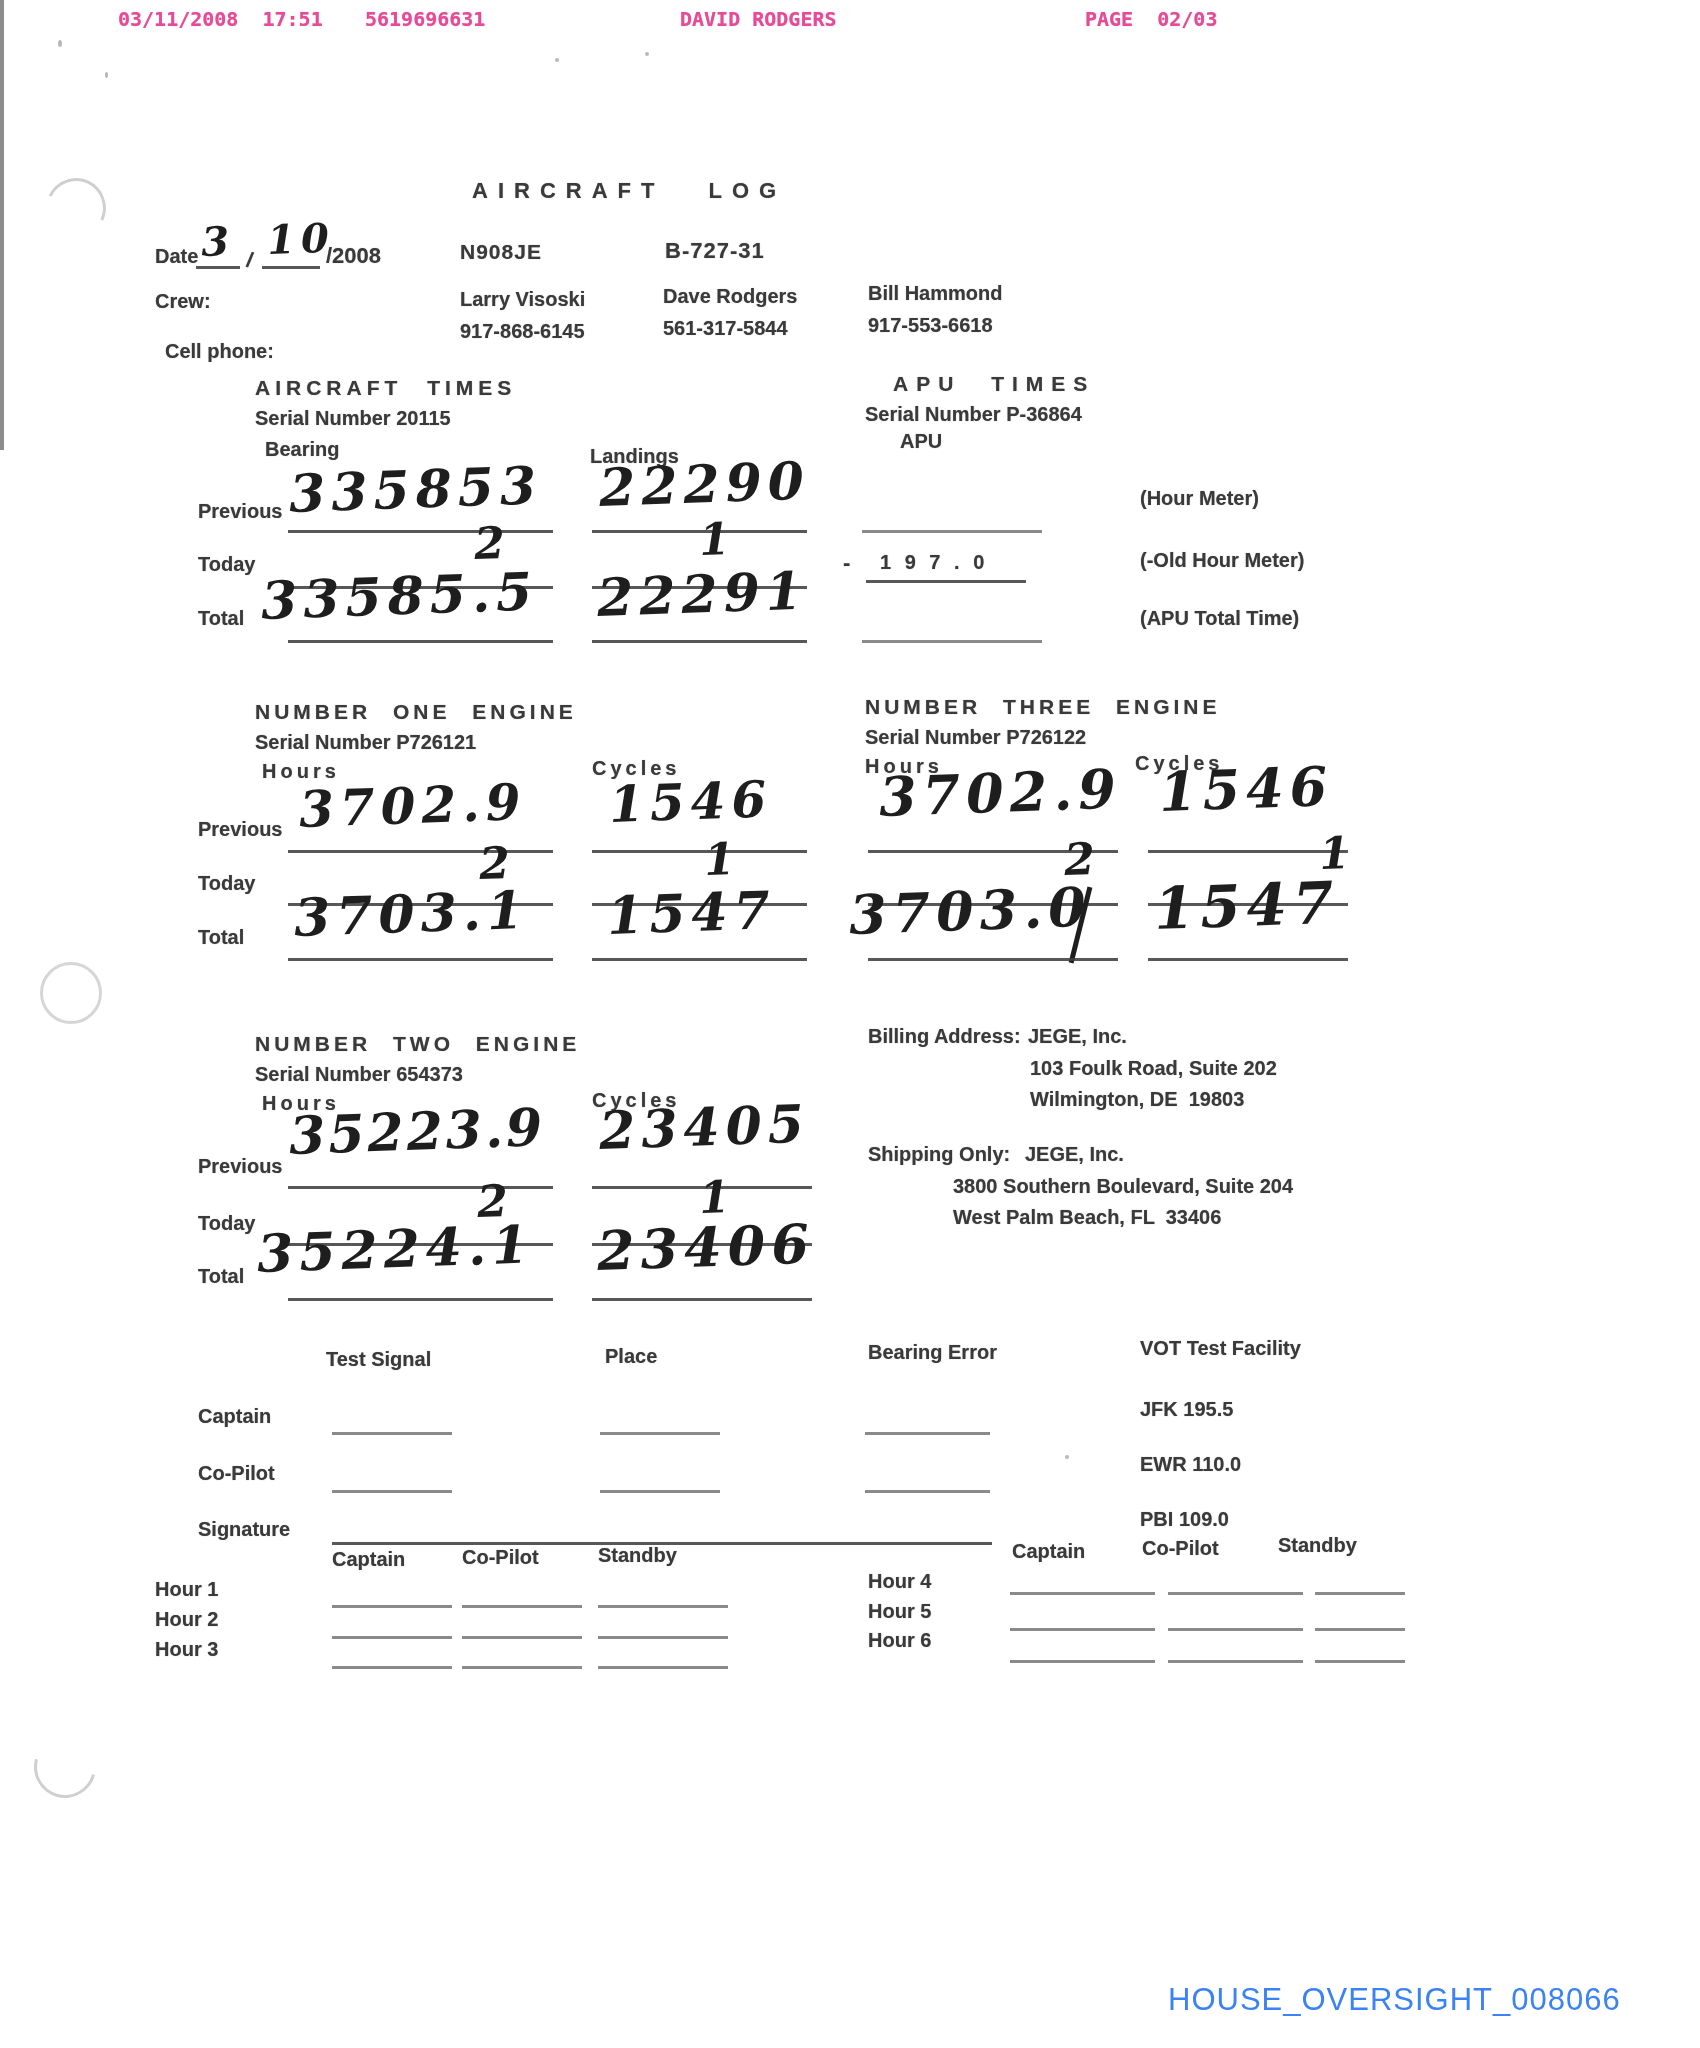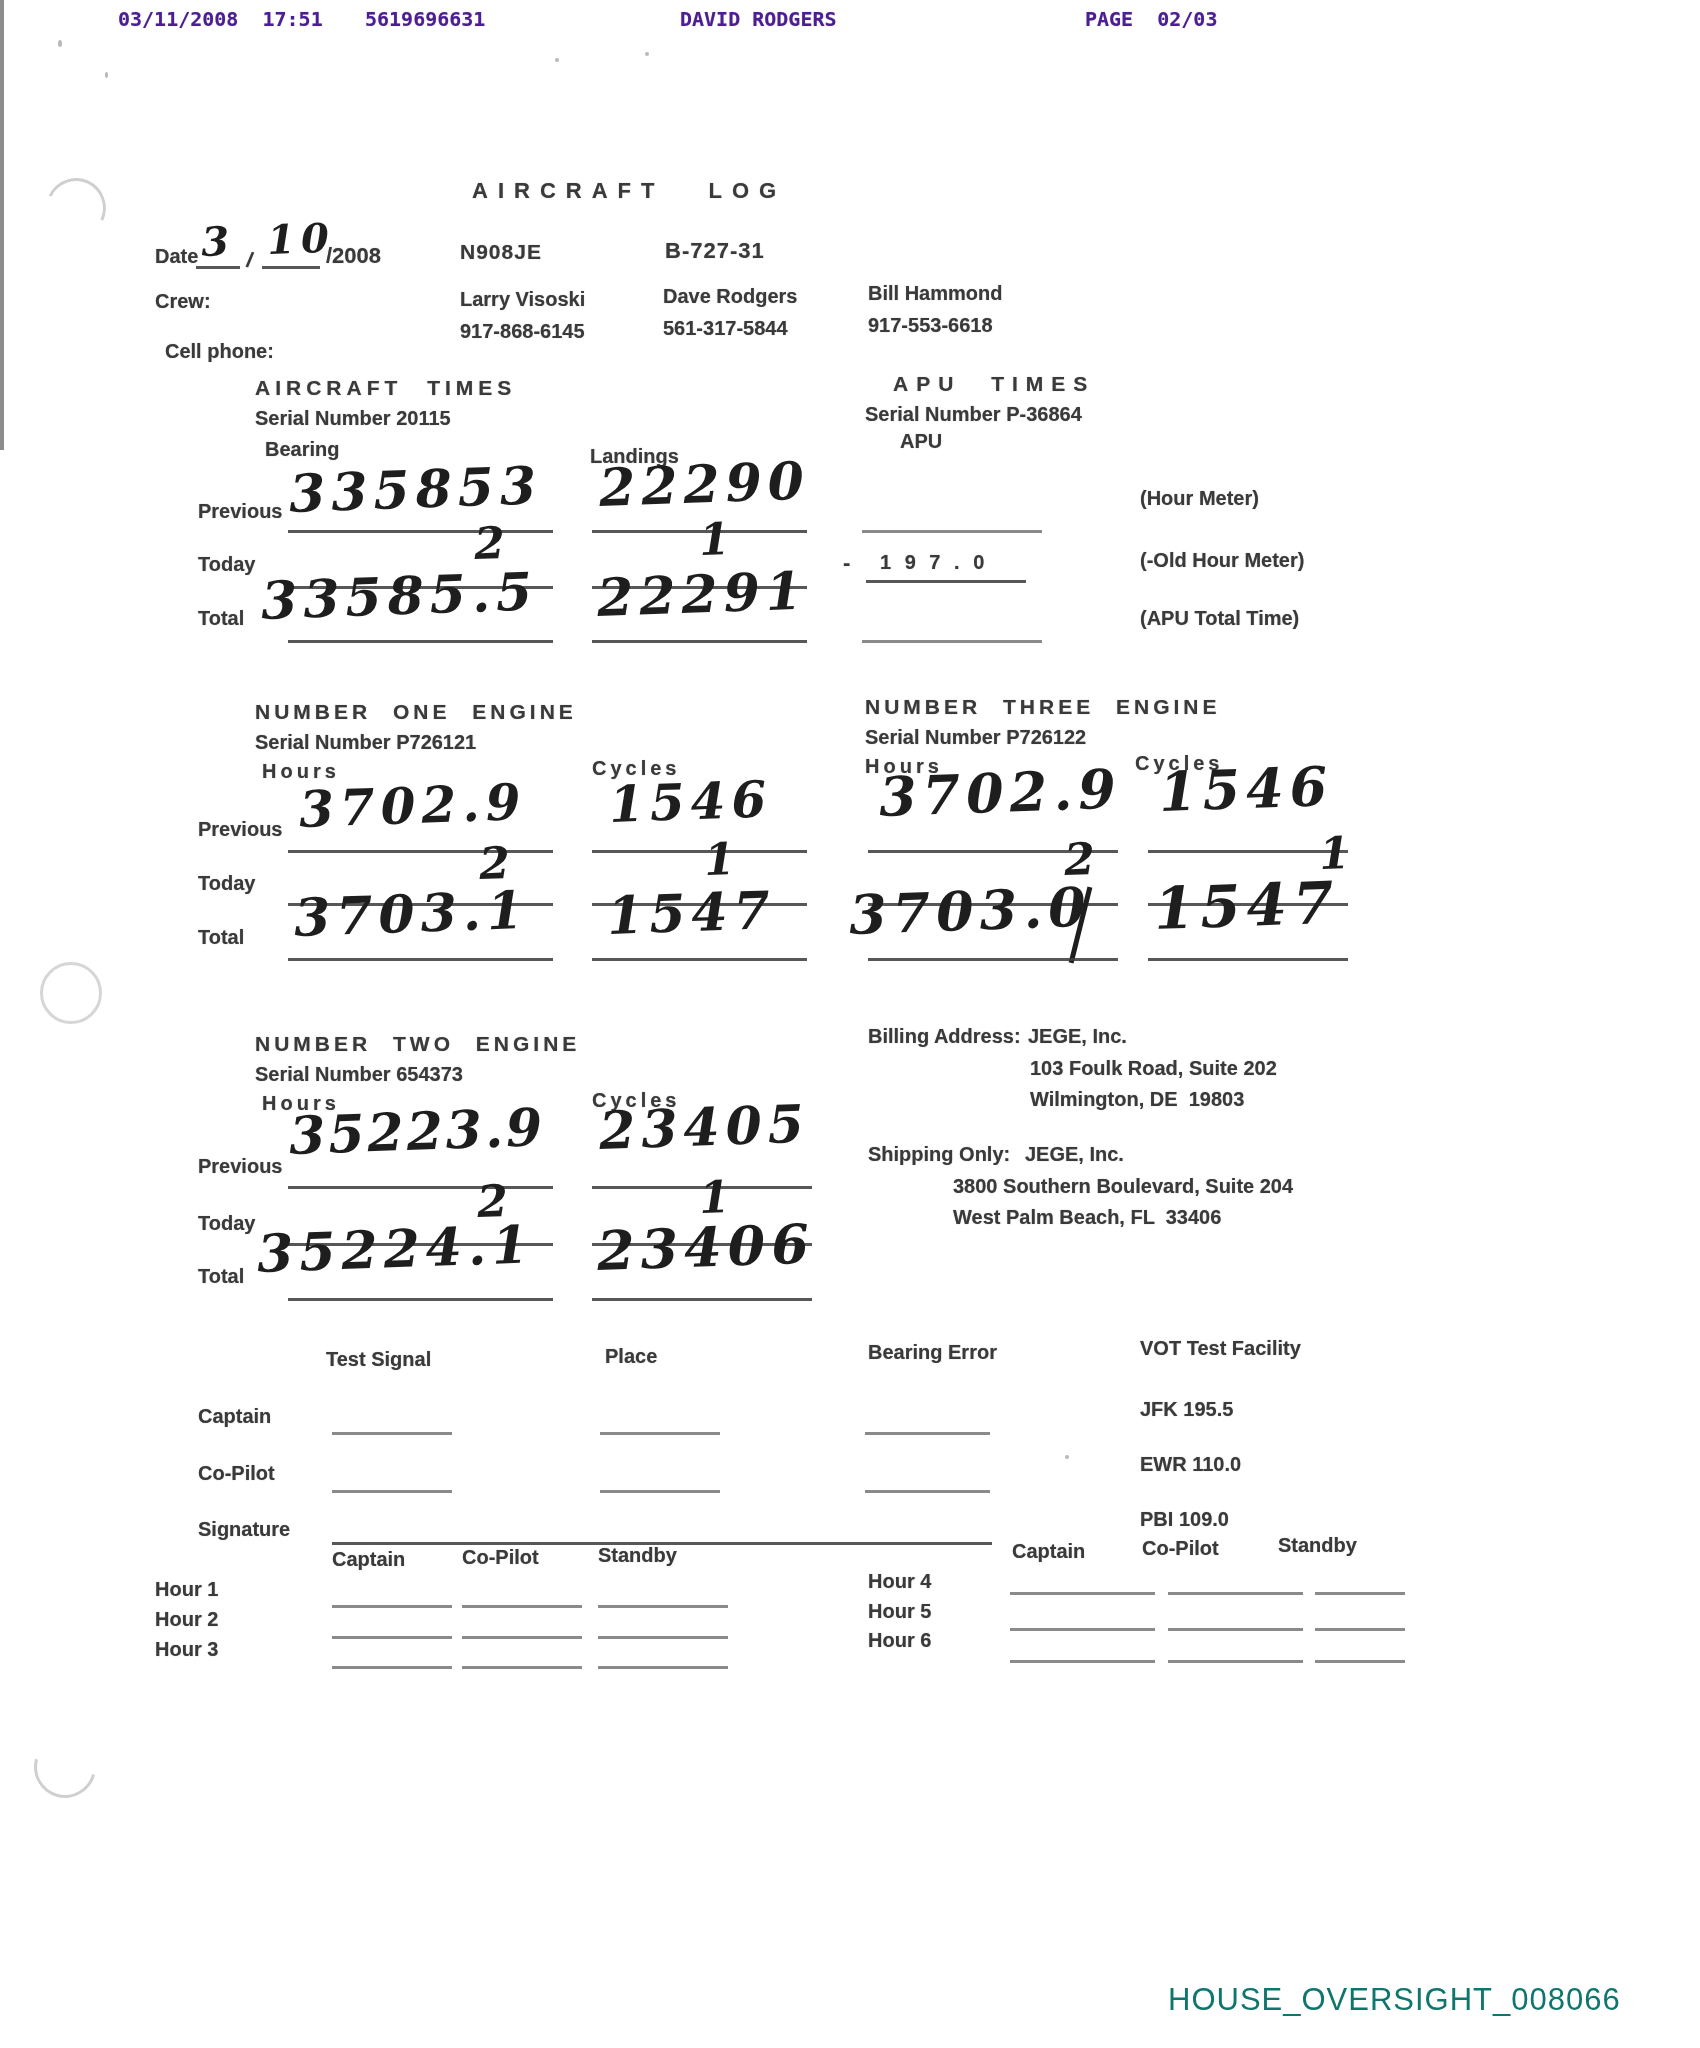--- a/index.html
+++ b/index.html
@@ -1,35 +1,35 @@
 <!DOCTYPE html>
 <html><head>
 <meta charset="utf-8">
 <style>
   html,body{margin:0;padding:0;background:#e8e8e8;}
   .page{position:relative;width:1700px;height:2048px;background:#ffffff;overflow:hidden;
         font-family:"Liberation Sans",sans-serif;}
   
   .t{position:absolute;font-family:"Liberation Sans",sans-serif;font-weight:700;color:#3a3a3a;
      font-size:20px;line-height:1.15;white-space:pre;text-shadow:0 0 1px rgba(80,80,80,.6);}
-  .mono{font-family:"DejaVu Sans Mono",monospace;font-weight:600;color:#4c1d95;text-shadow:0 0 1px rgba(90,90,90,.5);}.ls4{letter-spacing:4px}.ls5{letter-spacing:5px}.ls8{letter-spacing:8px}
+  .mono{font-family:"DejaVu Sans Mono",monospace;font-weight:600;color:#ec4899;text-shadow:0 0 1px rgba(90,90,90,.5);}.ls4{letter-spacing:4px}.ls5{letter-spacing:5px}.ls8{letter-spacing:8px}
   
   .hw{position:absolute;font-family:"DejaVu Serif",serif;font-style:italic;font-weight:700;color:#1e1e1e;
       line-height:1;letter-spacing:6px;transform:rotate(-2deg);transform-origin:left bottom;white-space:pre;}
   
   .ul{position:absolute;height:0;border-bottom:3px solid #404040;opacity:.88;}
   .ul.gray{border-bottom-color:#636363;opacity:.75;}
   
   .ring{position:absolute;border-radius:50%;border:3px solid #cfcfcf;background:transparent;}
   .arc-top{border-bottom-color:transparent;border-left-color:transparent;transform:rotate(-20deg);}
   .arc-bottom{border-top-color:transparent;border-right-color:transparent;transform:rotate(-30deg);}
   .edge{position:absolute;background:#8c8c8c;}
   .speck{position:absolute;background:#9a9a9a;border-radius:50%;opacity:.7;}
   .stroke{position:absolute;background:#1e1e1e;transform:rotate(14deg);}
-  .bates{position:absolute;font-family:"Liberation Sans",sans-serif;font-weight:400;color:#0f766e;
+  .bates{position:absolute;font-family:"Liberation Sans",sans-serif;font-weight:400;color:#3b82f6;
          font-size:31px;letter-spacing:1px;text-shadow:none;white-space:pre;}
 </style>
 </head>
 <body>
 
 <div class="page">
 
   <div class="edge" style="left:0;top:0;width:4px;height:450px;"></div>
   <div class="ring arc-top" style="left:46px;top:178px;width:54px;height:54px;"></div>
   <div class="ring" style="left:40px;top:962px;width:56px;height:56px;border-color:#d6d6d6;"></div>

